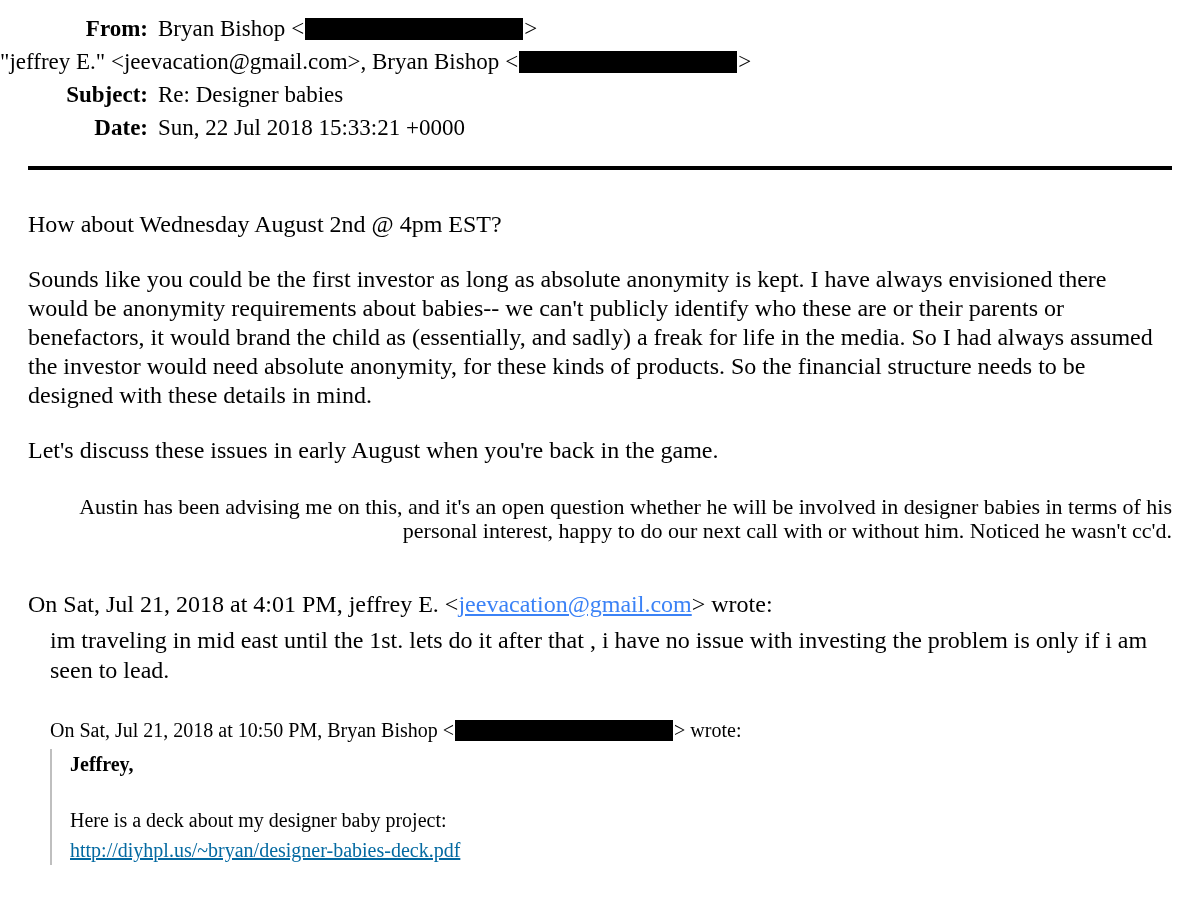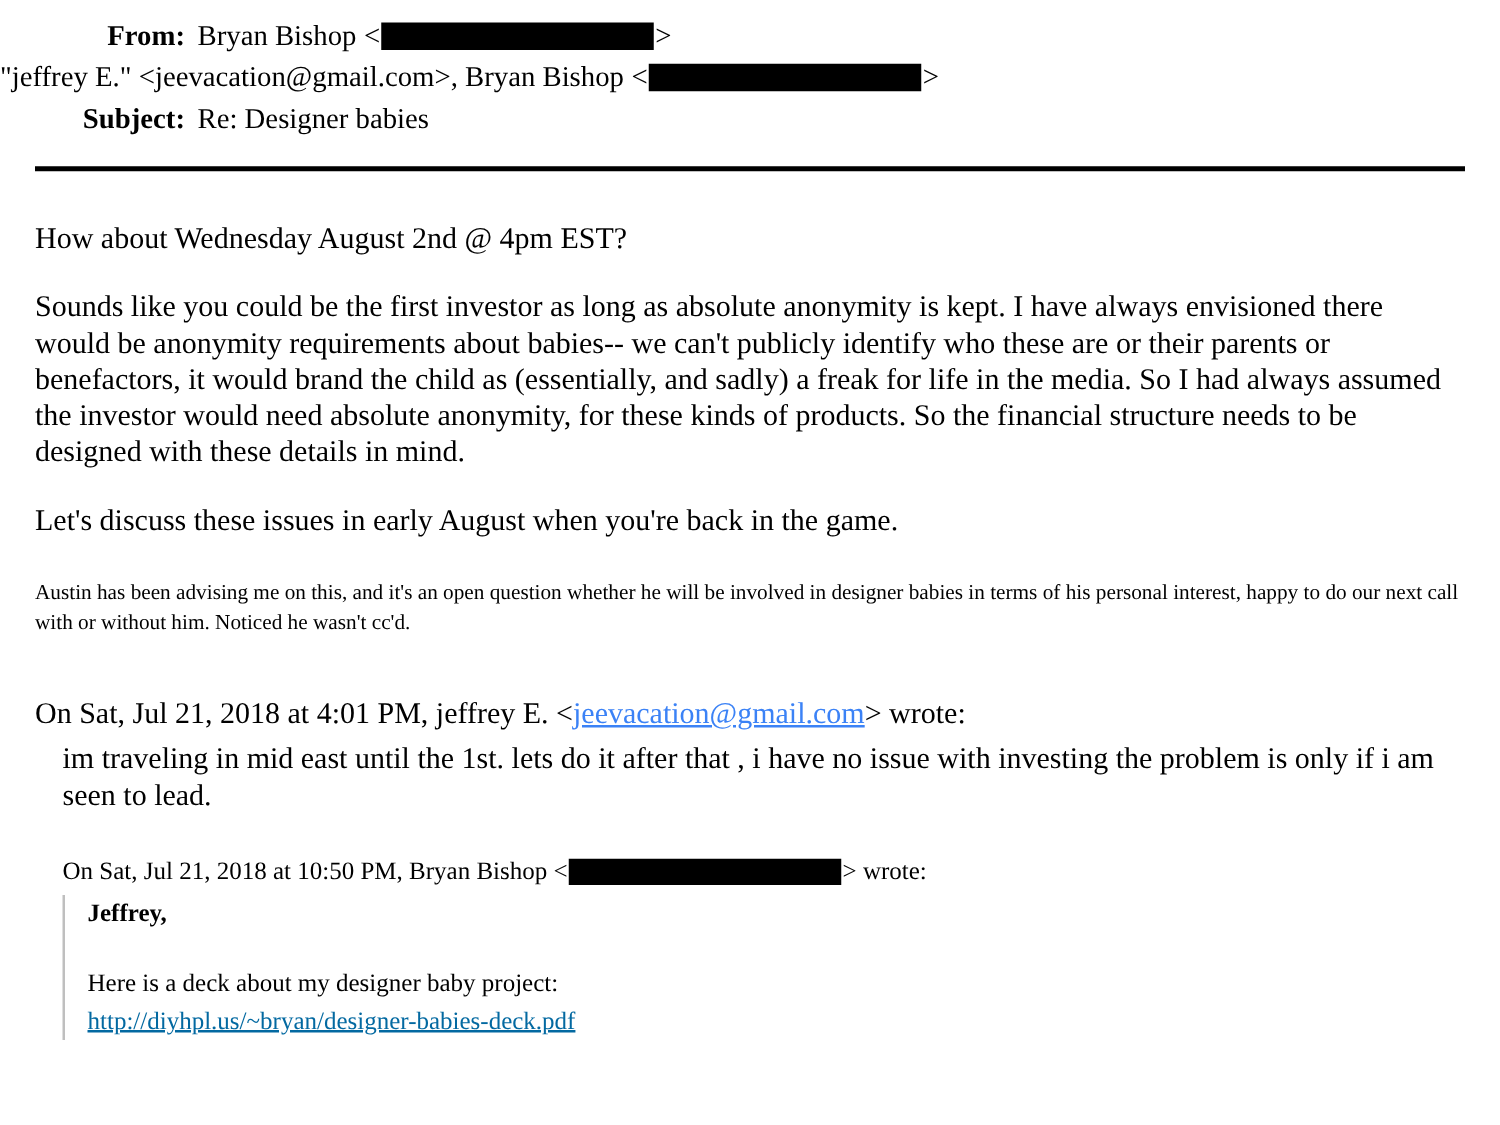--- a/index.html
+++ b/index.html
@@ -71,23 +71,24 @@
   p.para {
     font-size: 24px;
     line-height: 29px;
     margin: 26px 0 0 0;
     text-align: left;
   }
   p.para.first {
     margin-top: 40px;
   }
   p.small {
-    font-size: 17px;
+    font-size: 22px;
     line-height: 24px;
     margin: 30px 0 0 0;
+    text-align: right;
   }
 
   .reply-intro {
     font-size: 24px;
     line-height: 30px;
     margin: 46px 0 0 0;
     display: flex;
     align-items: center;
     flex-wrap: wrap;
   }
@@ -154,20 +155,24 @@
         <span class="redaction r-to"></span>
         <span>&gt;</span>
       </div>
     </div>
 
     <div class="hdr-row">
       <div class="hdr-label">Subject:</div>
       <div class="hdr-value">Re: Designer babies</div>
     </div>
 
+    <div class="hdr-row">
+      <div class="hdr-label">Date:</div>
+      <div class="hdr-value">Sun, 22 Jul 2018 15:33:21 +0000</div>
+    </div>
 
   </div>
 
   <hr class="rule">
 
   <div class="body">
 
     <p class="para first">How about Wednesday August 2nd @ 4pm EST?</p>
     <p class="para">Sounds like you could be the first investor as long as absolute anonymity is kept. I have always envisioned there would be anonymity requirements about babies-- we can't publicly identify who these are or their parents or benefactors, it would brand the child as (essentially, and sadly) a freak for life in the media. So I had always assumed the investor would need absolute anonymity, for these kinds of products. So the financial structure needs to be designed with these details in mind.</p>
     <p class="para">Let's discuss these issues in early August when you're back in the game.</p>

